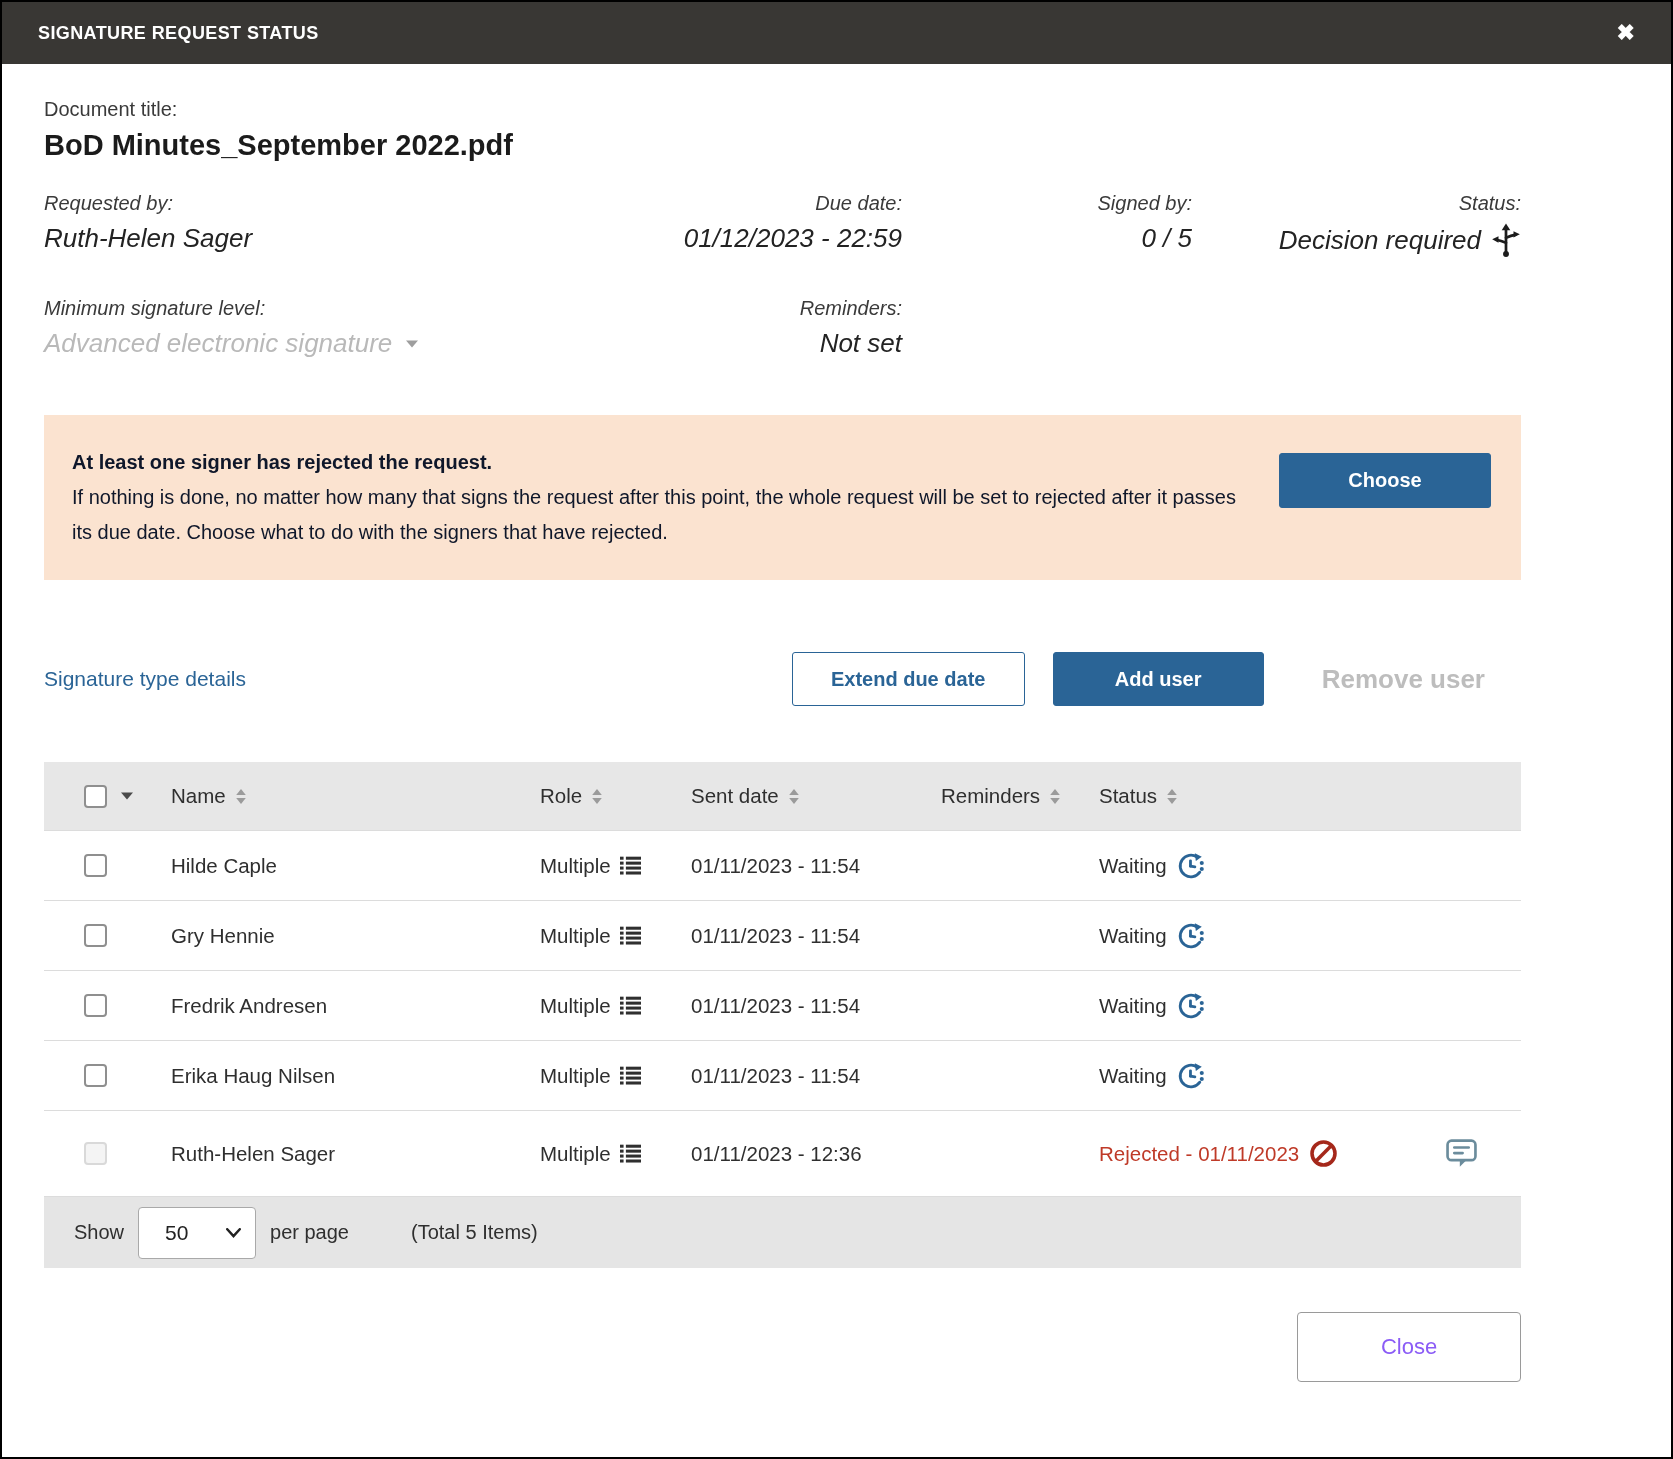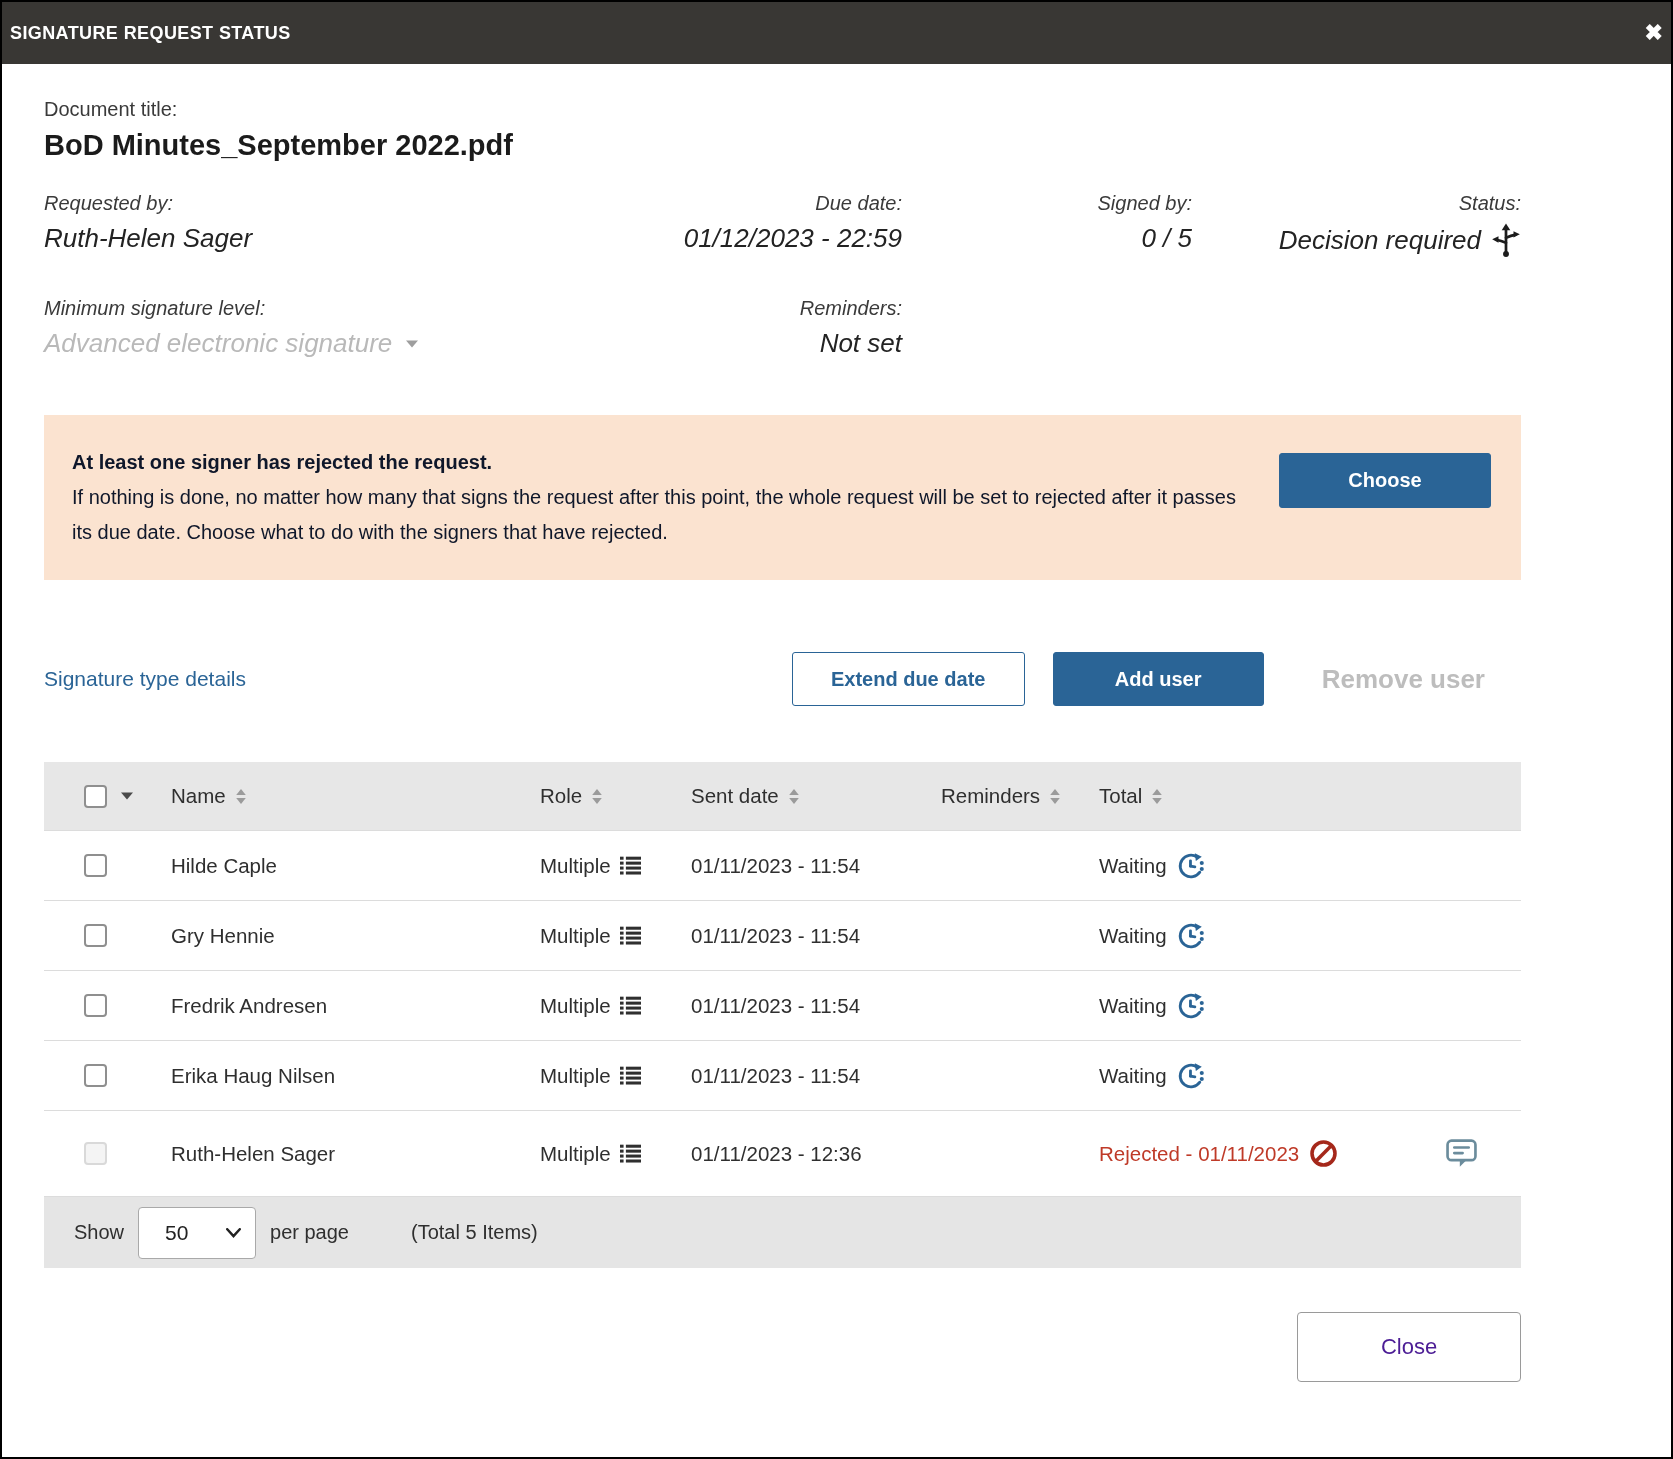--- a/index.html
+++ b/index.html
@@ -3,21 +3,21 @@
 <meta charset="utf-8">
 <style>
   * { box-sizing: border-box; margin: 0; padding: 0; }
   html,body { background:#fff; }
   body { font-family: "Liberation Sans", sans-serif; color:#2b2b2b; }
 
   .modal { width:1673px; height:1459px; border:2px solid #000; background:#fff; overflow:hidden; }
 
   
   .titlebar { height:62px; background:#393734; color:#fff; display:flex; align-items:center;
-              justify-content:space-between; padding:0 8px; }
+              justify-content:space-between; padding:0 36px; }
   .titlebar .title { font-size:18px; font-weight:bold; letter-spacing:.4px; }
   .titlebar .close { font-size:22px; font-weight:bold; cursor:pointer; line-height:1; }
 
   
   .content { padding:0 42px; }
   .sect { width:1477px; }
 
   .doc-label { margin-top:34px; font-size:20px; color:#3a3a3a; }
   .doc-title { margin-top:8px; font-size:29px; font-weight:bold; color:#1b1b1b; }
 
@@ -75,21 +75,21 @@
 
   .select { width:118px; height:52px; background:#fff; border:1px solid #a9a9a9; border-radius:4px;
             display:inline-flex; align-items:center; justify-content:space-between;
             padding:0 14px 0 26px; margin:0 14px; cursor:pointer; font-size:21px; color:#222; }
   .ic-chevron { width:15px; height:10px; stroke:#333; fill:none; }
   .total { margin-left:62px; }
 
   
   .bottom-bar { margin-top:44px; display:flex; justify-content:flex-end; }
   .btn-close { width:224px; height:70px; background:#fff; border:1px solid #9a9a9a; border-radius:4px;
-               font-size:22px; font-weight:normal; color:#4c1d95;text-align:center; }
+               font-size:22px; font-weight:normal; color:#8b5cf6;text-align:center; }
   svg { display:block; }
 </style>
 </head>
 <body>
 
 <svg width="0" height="0" style="position:absolute">
   <symbol id="i-split" viewBox="0 0 26 30">
     <g fill="none" stroke="currentColor" stroke-width="2.4" stroke-linecap="round">
       <path d="M13 25.5 L13 5"></path>
       <path d="M13 17.5 C9.5 16 7 15.3 4.5 14.8"></path>
@@ -245,21 +245,21 @@
               <use href="#i-sort"></use>
             </svg>
         </div>
         <div class="th">
           <span>Reminders</span>
           <svg class="ic-sort">
               <use href="#i-sort"></use>
             </svg>
         </div>
         <div class="th">
-          <span>Total</span>
+          <span>Status</span>
           <svg class="ic-sort">
               <use href="#i-sort"></use>
             </svg>
         </div>
       </div>
 
       <div>
           <div class="trow waiting">
     <div class="td-check">
       <span class="checkbox"></span>

